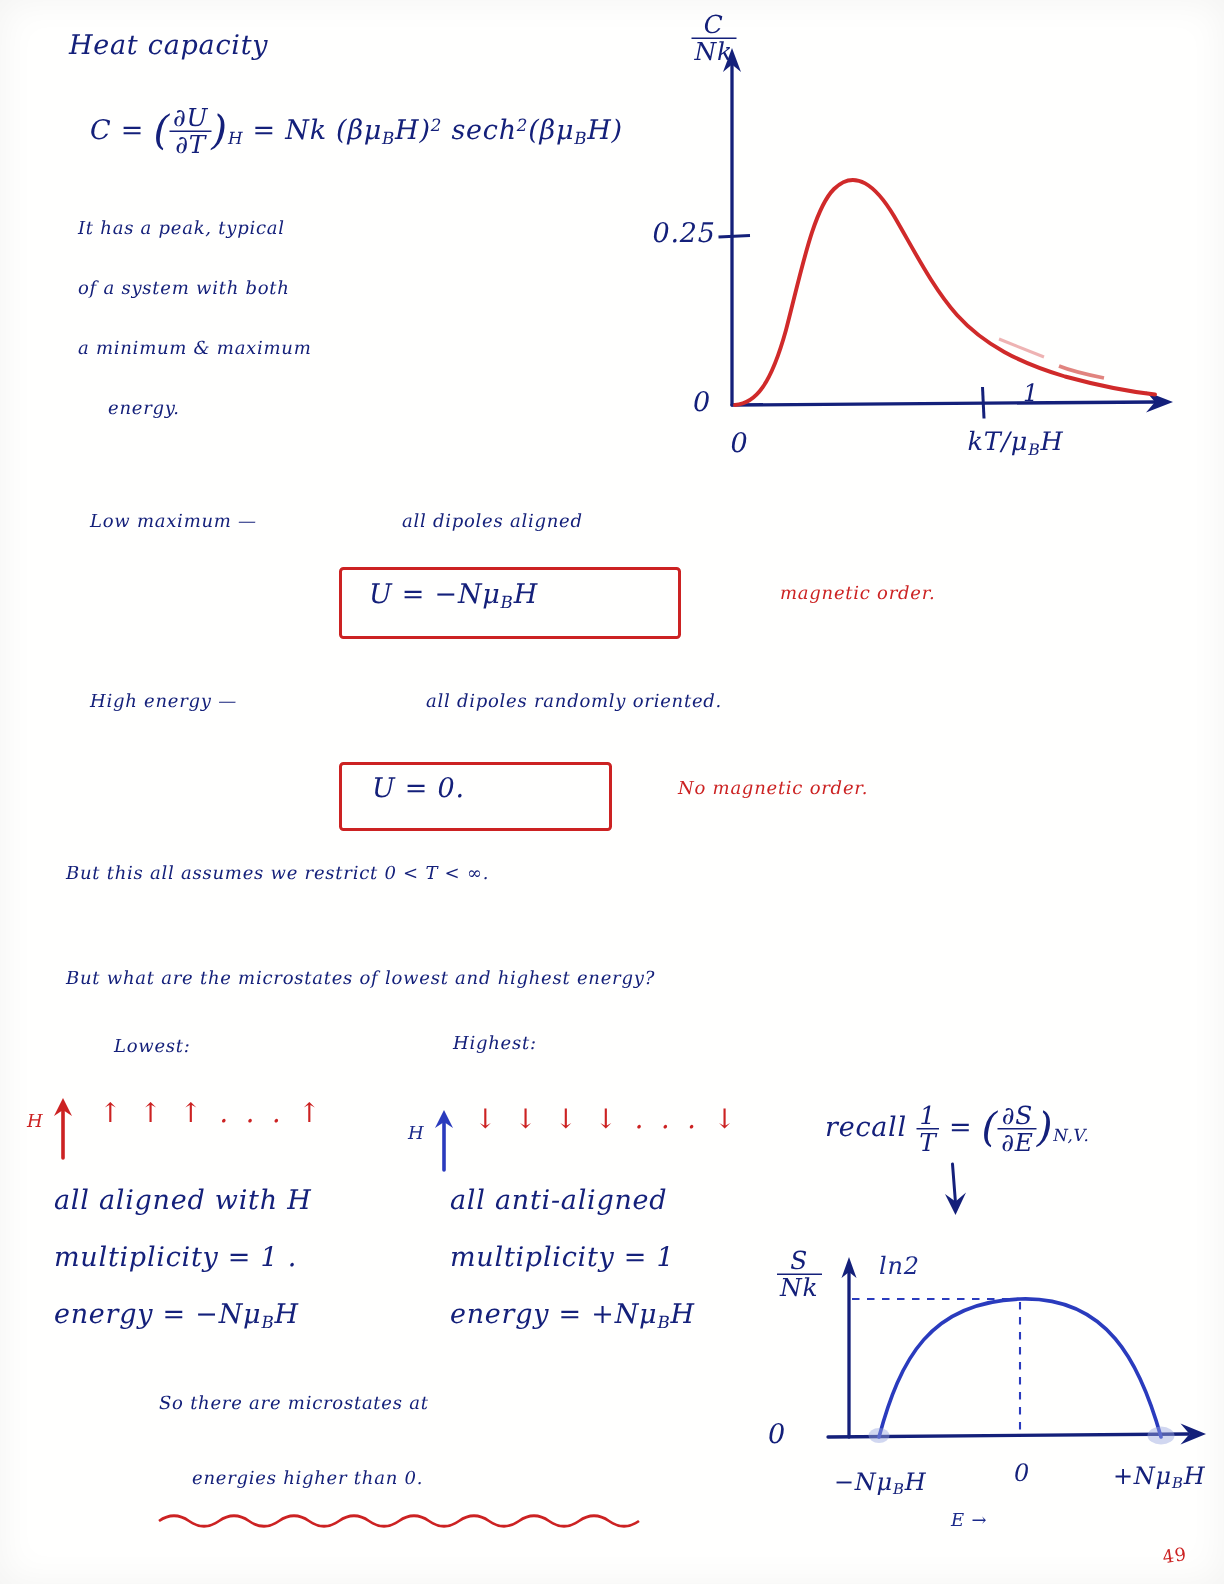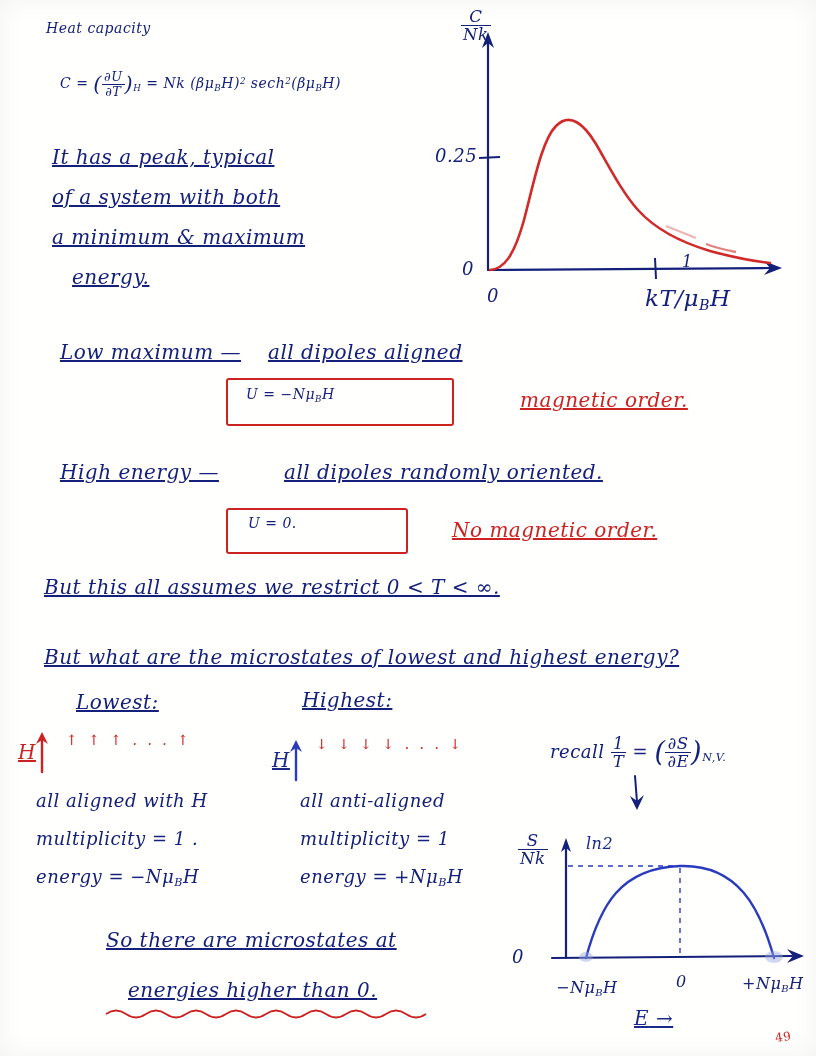--- a/index.html
+++ b/index.html
@@ -38,23 +38,23 @@
   .hand {
     font-family: "DejaVu Serif", serif;
     font-style: italic;
   }
   .red {
     color: #cc2222;
   }
   .blue {
     color: #1b2a8a;
   }
-  .f22 { font-size: 14px; }
-  .f20 { font-size: 20px; text-decoration: underline; }
-  .f19 { font-size: 23px; }
+  .f22 { font-size: 18px; }
+  .f20 { font-size: 12px; }
+  .f19 { font-size: 17px; }
   .f18 { font-size: 18px; }
   .f16 { font-size: 16px; }
   .f12 { font-size: 12px; }
   sub { font-size: 0.62em; vertical-align: -0.3em; }
   sup { font-size: 0.62em; vertical-align: 0.45em; }
   .frac {
     display: inline-block;
     text-align: center;
     vertical-align: middle;
     line-height: 1.05;

